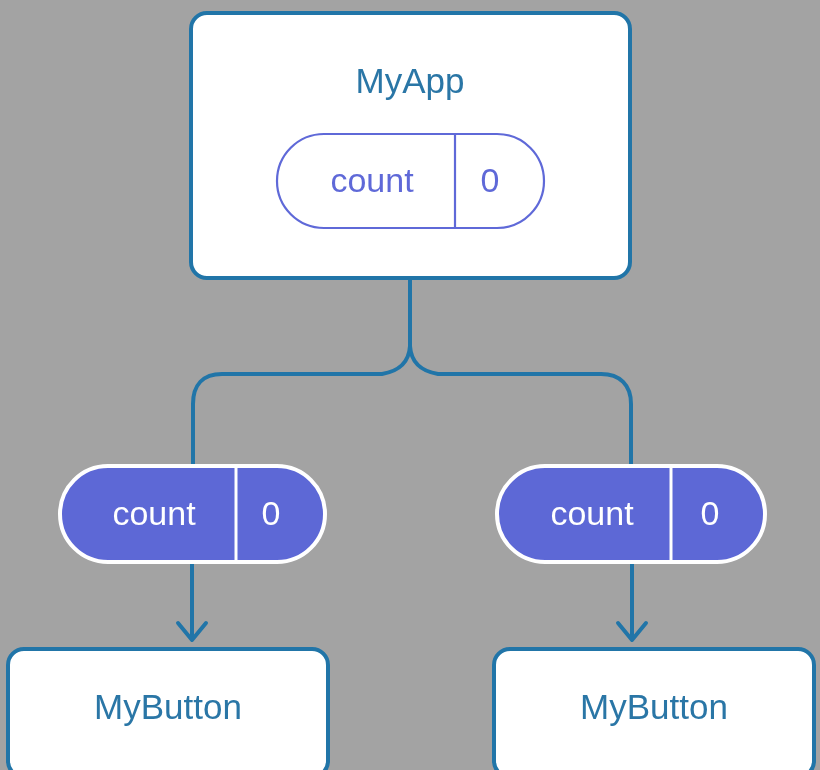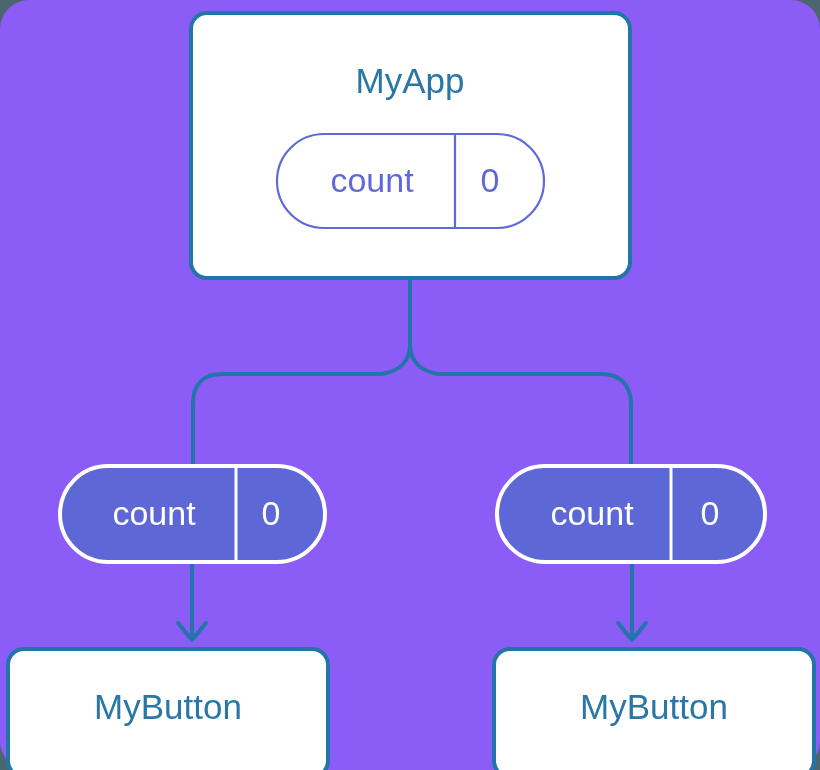--- a/index.html
+++ b/index.html
@@ -11,22 +11,21 @@
     width: 820px;
     height: 770px;
     overflow: hidden;
     font-family: "Liberation Sans", sans-serif;
     background: #4b666f;
   }
   #diagram-root {
     position: relative;
     width: 820px;
     height: 770px;
-    background: #8b5cf6;
-    border-radius: 29px;
+    background: #a3a3a3;
   }
   svg#diagram-svg {
     display: block;
     width: 820px;
     height: 770px;
   }
   .node-box {
     fill: #ffffff;
     stroke: #2175a8;
     stroke-width: 4;

